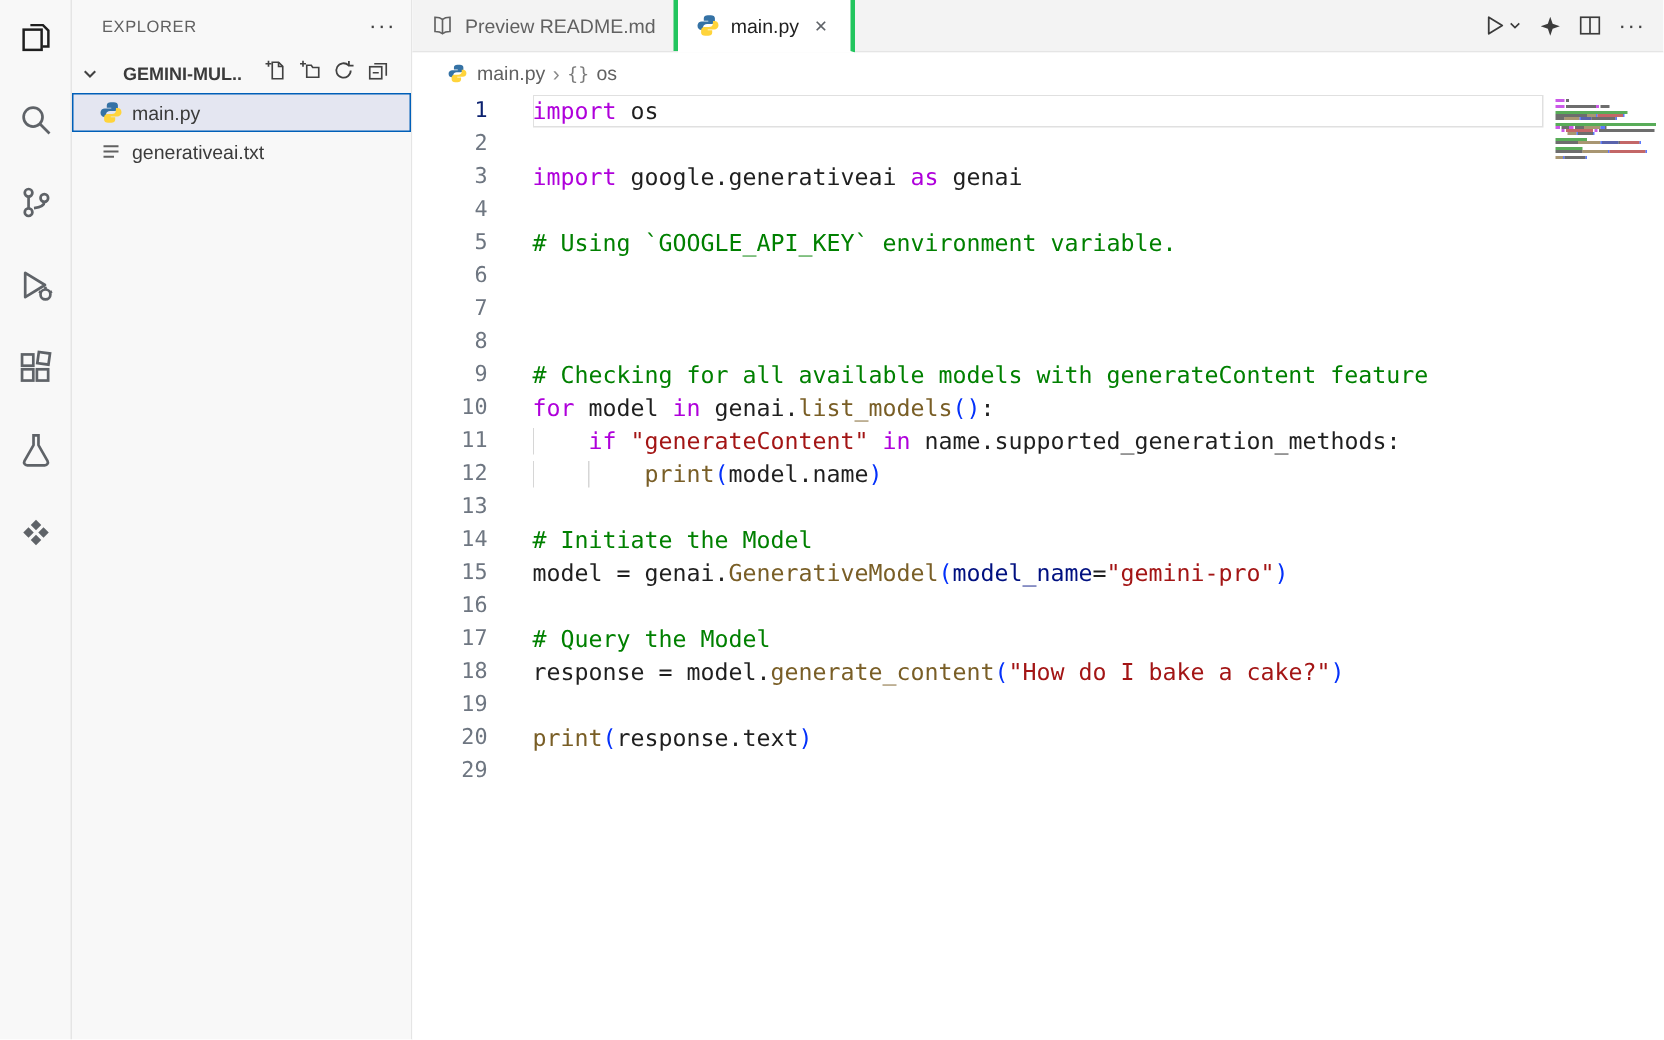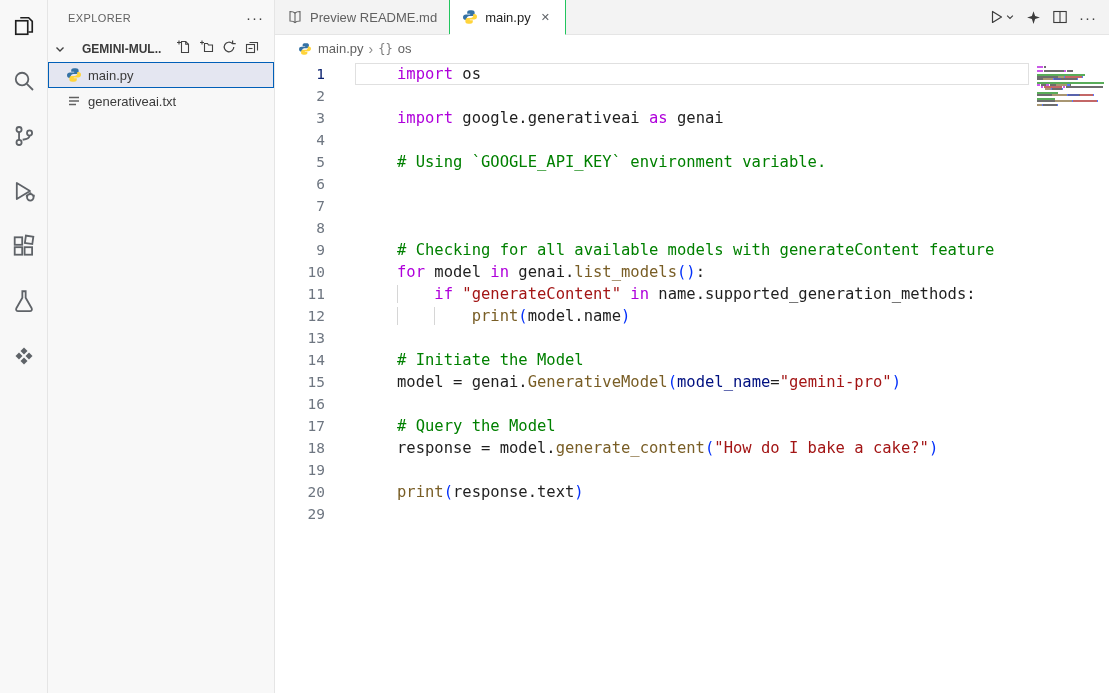--- a/index.html
+++ b/index.html
@@ -25,39 +25,39 @@
   .icon16 svg { width:16px; height:16px; display:block; }
   .file-list { display:flex; flex-direction:column; }
   .file-row { height:26px; display:flex; align-items:center; gap:6px; padding-left:18px; cursor:pointer; color:#3b3b3b; }
   .file-row.selected { background:var(--ui-selection_bg,#e4e6f1); box-shadow:inset 0 0 0 1px var(--ui-accent,#005FB8); }
   .file-row .fname { font-size:13px; }
 
   
   .main { flex:1; display:flex; flex-direction:column; min-width:0; background:#fff; }
 
   .tabbar { height:35px; background:#f3f3f3; border-bottom:1px solid #e5e5e5; display:flex; align-items:stretch; }
-  .tab { display:flex; align-items:center; gap:7px; padding:0 12px; font-size:13px; color:#616161; border-right:1px solid #22c55e; cursor:pointer; white-space:nowrap;text-align:right; }
+  .tab { display:flex; align-items:center; gap:7px; padding:0 12px; font-size:13px; color:#616161; border-right:3px solid #22c55e; cursor:pointer; white-space:nowrap;text-align:right; }
   .tab.active { background:#fff; color:#1f1f1f; margin-bottom:-1px; border-bottom:1px solid #fff; }
   .tab .close { font-size:11px; color:#5f6368; padding:2px 3px; border-radius:4px; cursor:pointer; }
   .tab-actions { display:flex; align-items:center; gap:11px; padding:0 12px; color:#3b3b3b; }
   .tab-actions svg { display:block; }
   .runwrap { display:flex; align-items:center; gap:1px; cursor:pointer; }
 
   .breadcrumbs { height:27px; display:flex; align-items:center; gap:5px; padding-left:22px; font-size:13px; color:#616161; background:#fff; }
   .breadcrumbs .sep { font-size:14px; color:#8a8a8a; }
   .breadcrumbs .braces { font-family:"DejaVu Sans Mono","Liberation Mono",monospace; font-size:12px; color:#7b7b7b; }
   .crumb { display:flex; align-items:center; gap:5px; cursor:pointer; }
 
   
   .editor { position:relative; flex:1; background:#fff; overflow:hidden; }
   .code { margin-right:80px; padding-top:1px; font-family:"DejaVu Sans Mono","Liberation Mono",monospace; font-size:15.5px; }
   .code-line { display:flex; height:22px; line-height:22px; }
   .gutter { flex:0 0 50px; text-align:right; color:#6e7681; font-size:14.5px; cursor:pointer; user-select:none; }
   .code-line.current .gutter { color:#0b216f; }
-  .content { flex:1; margin-left:30px; white-space:pre; cursor:text;padding-left:42px; }
+  .content { flex:1; margin-left:30px; white-space:pre; cursor:text; }
   .code-line.current .content { box-shadow:inset 0 0 0 1px var(--ui-current_line_border,#e0e0e0); }
   .tk-k{color:var(--tk-k,#AF00DB);} .tk-s{color:var(--tk-s,#A31515);} .tk-c{color:var(--tk-c,#008000);}
   .tk-f{color:var(--tk-f,#795E26);} .tk-v{color:var(--tk-v,#001080);} .tk-p{color:var(--tk-p,#0431FA);}
   .tk-d{color:var(--tk-d,#1f1f1f);} .tk-g{color:var(--tk-d,#1f1f1f); box-shadow:inset 1px 0 0 var(--ui-guide,#d6d6d6);}
 
   .minimap { position:absolute; top:0; right:0; width:76px; height:100%; padding:4px 2px 0 4px; cursor:pointer; }
   .mini-line { height:2px; white-space:nowrap; }
   .mini-line span { display:inline-block; height:1.6px; vertical-align:top; opacity:.65; }
   .mini-sp { background:transparent; }
 </style>

